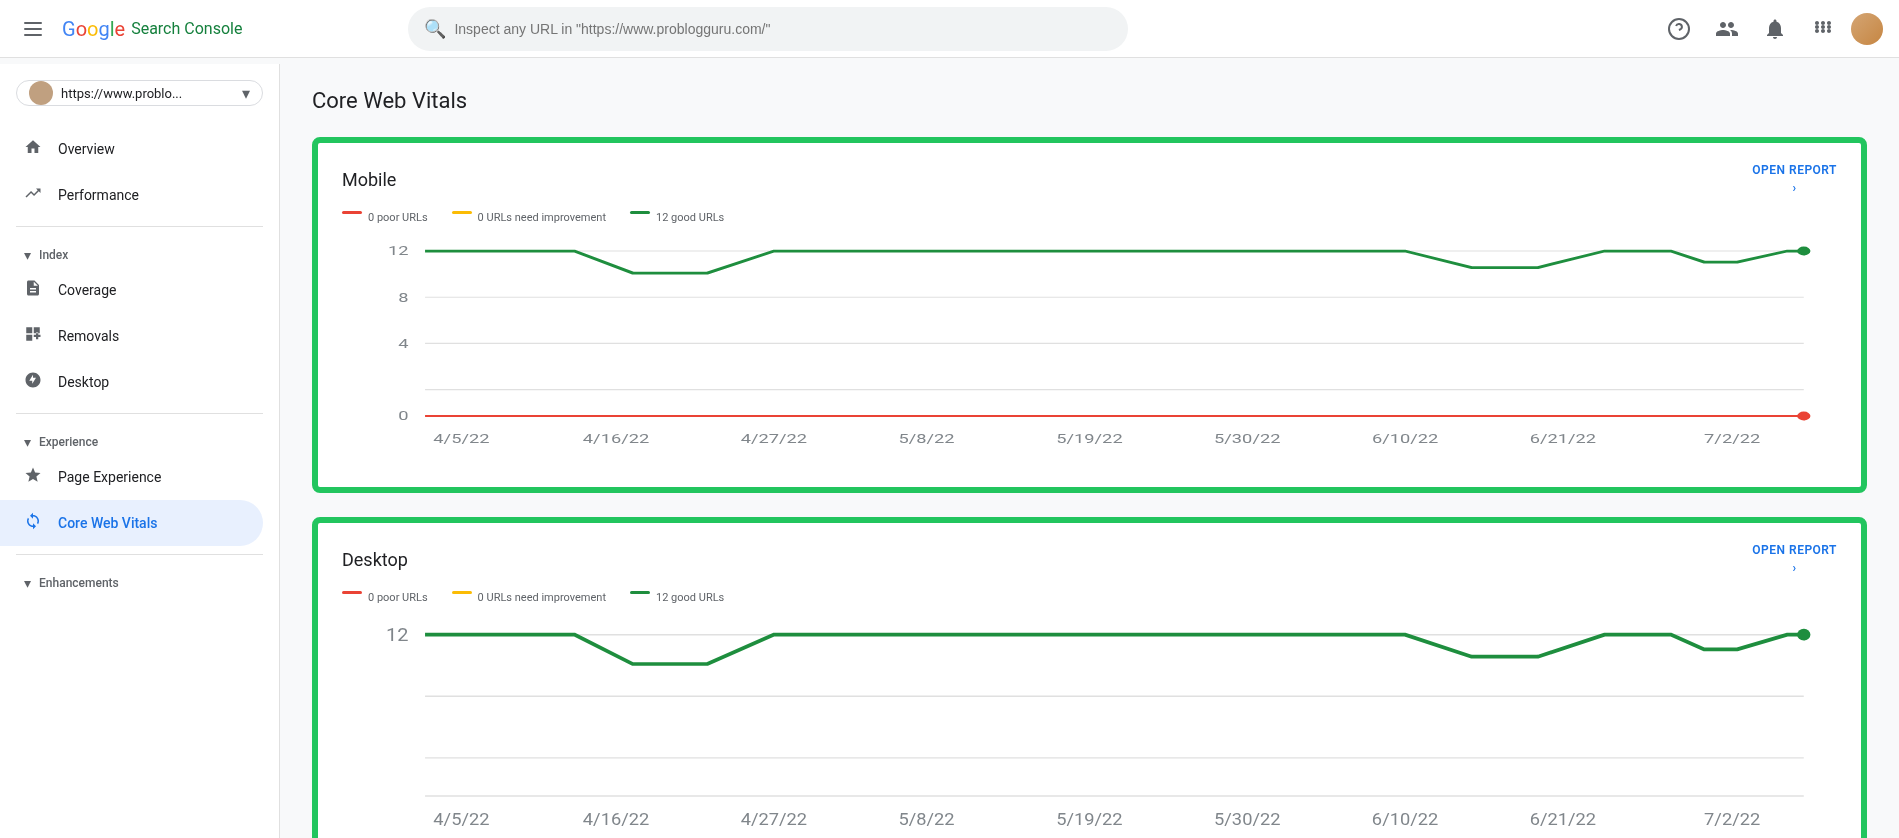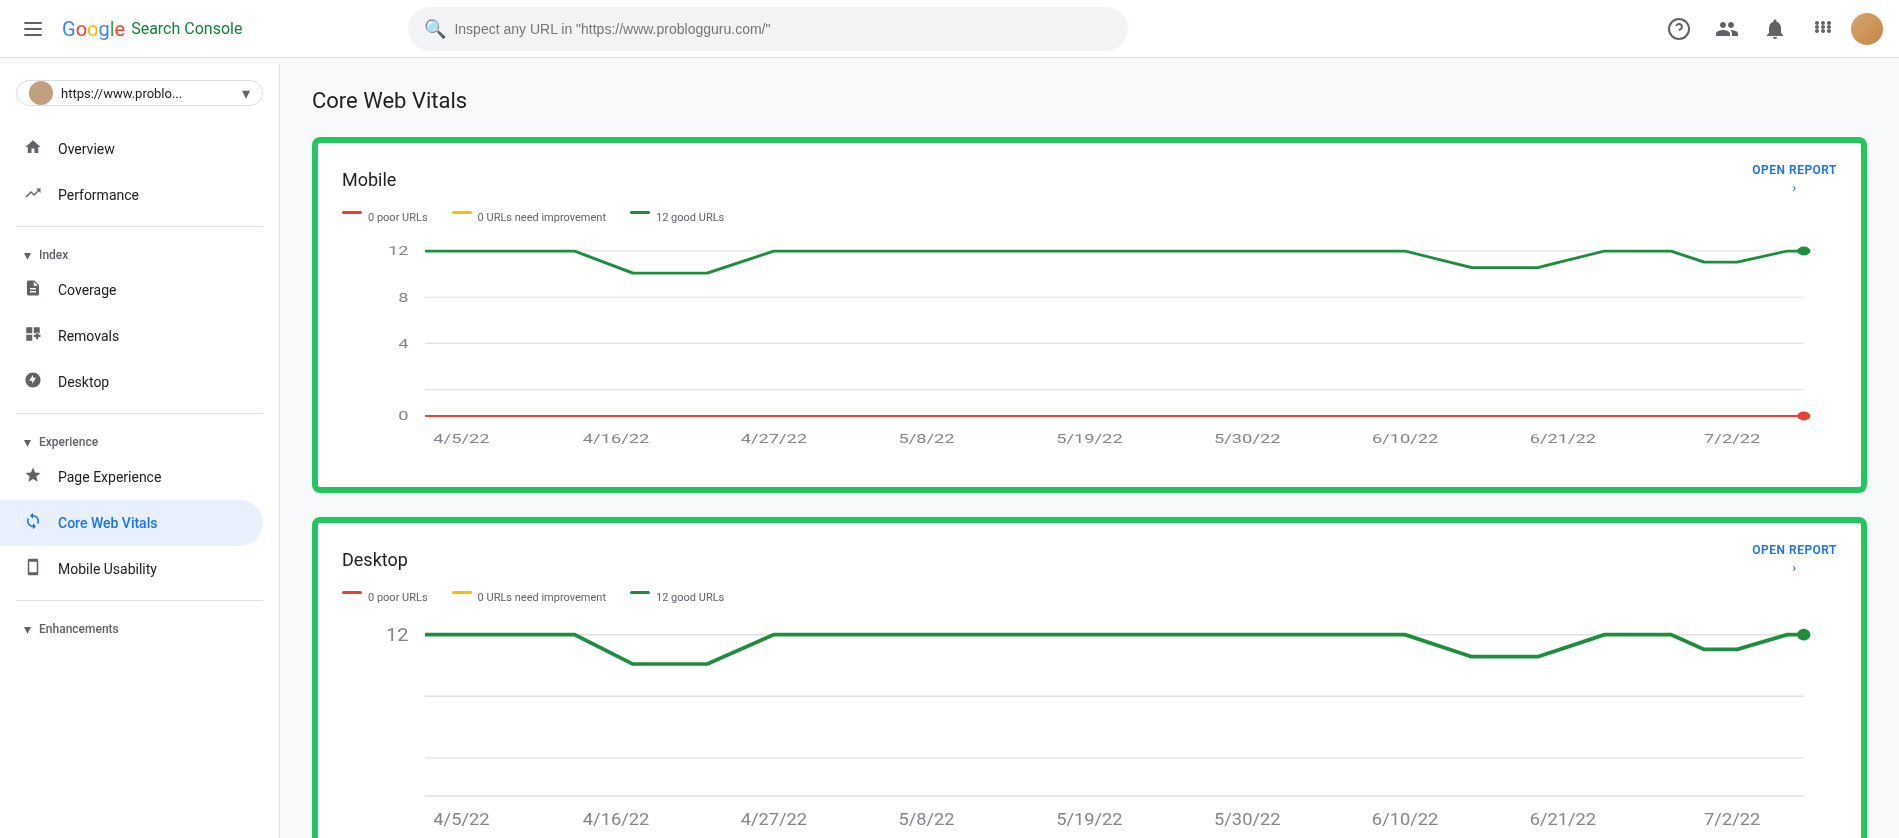--- a/index.html
+++ b/index.html
@@ -237,28 +237,20 @@
 
     <div class="nav-item active">
       <span class="nav-icon">
         <svg width="18" height="18" viewBox="0 0 24 24" fill="#1a73e8">
             <path d="M12 4V1L8 5l4 4V6c3.31 0 6 2.69 6 6 0 1.01-.25 1.97-.7 2.8l1.46 1.46C19.54 15.03 20 13.57 20 12c0-4.42-3.58-8-8-8zm0 14c-3.31 0-6-2.69-6-6 0-1.01.25-1.97.7-2.8L5.24 7.74C4.46 8.97 4 10.43 4 12c0 4.42 3.58 8 8 8v3l4-4-4-4v3z"></path>
           </svg>
       </span>
       <span>Core Web Vitals</span>
     </div>
 
-    <div class="nav-item">
-      <span class="nav-icon">
-        <svg width="18" height="18" viewBox="0 0 24 24" fill="#5f6368">
-            <path d="M17 1.01L7 1c-1.1 0-2 .9-2 2v18c0 1.1.9 2 2 2h10c1.1 0 2-.9 2-2V3c0-1.1-.9-1.99-2-1.99zM17 19H7V5h10v14z"></path>
-          </svg>
-      </span>
-      <span>Mobile Usability</span>
-    </div>
 
     <div class="divider"></div>
 
     <div class="section-header">
       <span class="chevron">▾</span>
       <span>Enhancements</span>
     </div>
 
   </div>
 

